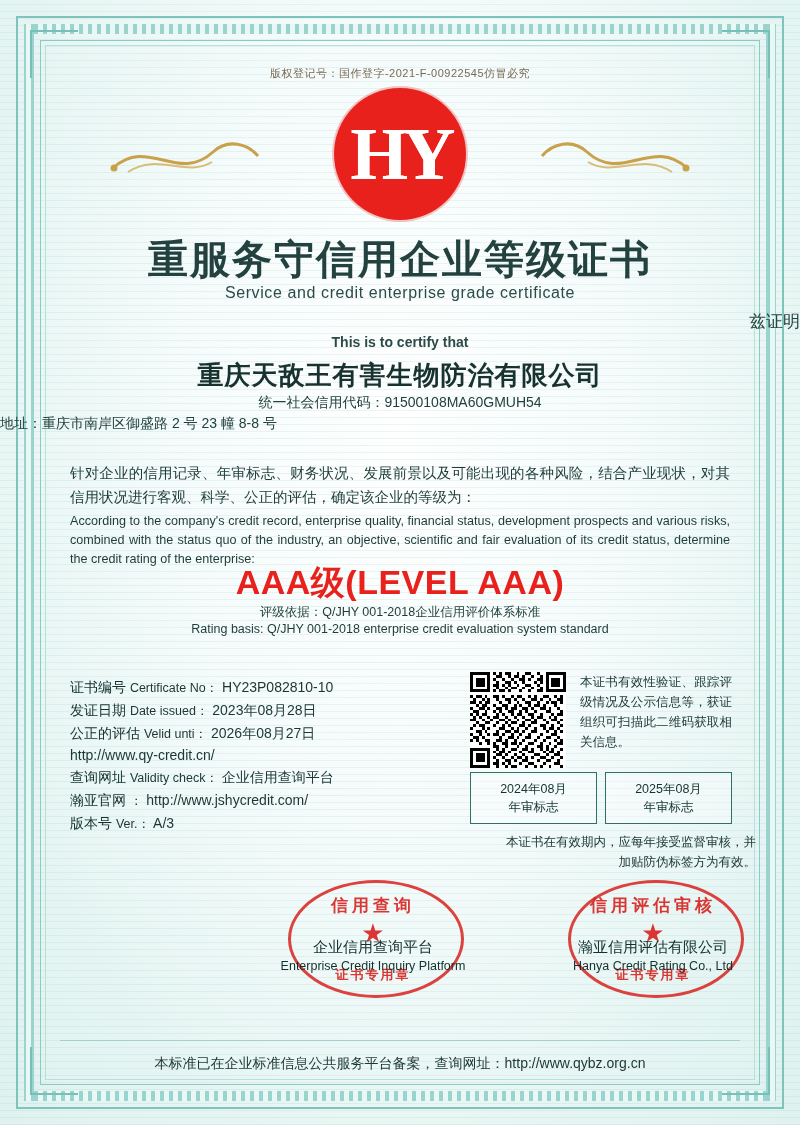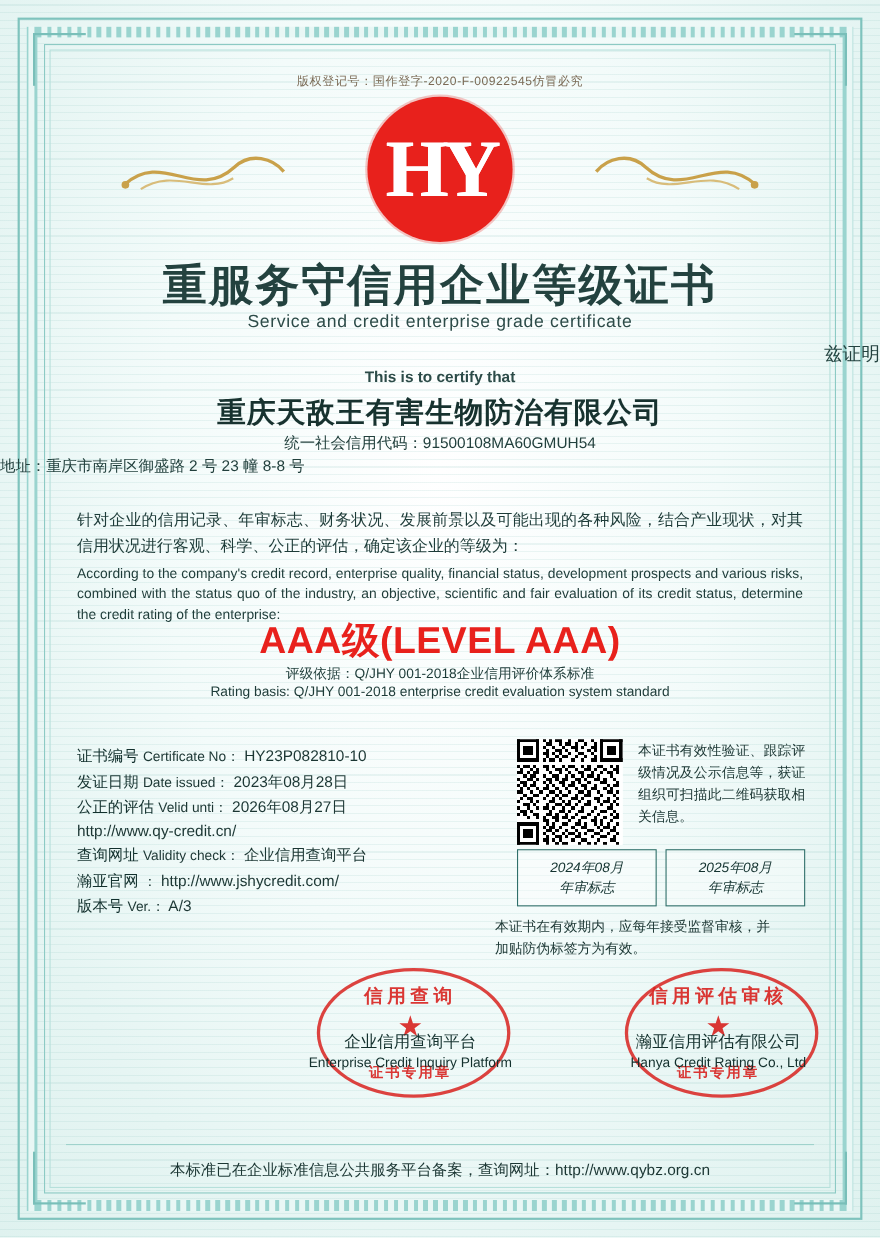--- a/index.html
+++ b/index.html
@@ -147,30 +147,30 @@
   }
   .qr svg{display:block;}
 
   .qr-note{
     position:absolute;top:672px;left:580px;width:152px;
     font-size:12.5px;line-height:1.6;color:#1b3633;text-align:justify;
   }
 
   .year-boxes{
     position:absolute;top:772px;left:470px;width:262px;height:52px;
-    display:flex;gap:8px;font-style:italic;
+    display:flex;gap:8px;
   }
   .year-box{
     flex:1;border:1px solid #2f6f6a;
     display:flex;flex-direction:column;align-items:center;justify-content:center;
     font-size:12.5px;color:#143330;line-height:1.45;background:rgba(255,255,255,0.35);
   }
   .annual-note{
-    position:absolute;top:832px;left:450px;width:262px;
-    font-size:12.5px;line-height:1.6;color:#1b3633;
+    position:absolute;top:832px;left:494px;width:262px;
+    font-size:12.5px;line-height:1.6;color:#1b3633;text-align:right;
   }
 
   .stamp{
     position:absolute;width:170px;height:130px;
   }
   .stamp.left{left:288px;top:880px;}
   .stamp.right{left:568px;top:880px;}
   .stamp .ellipse{
     position:absolute;left:0;top:0;width:170px;height:112px;
     border:3px solid #d8221f;border-radius:50%;
@@ -211,21 +211,21 @@
 
   <div class="frame-outer"></div>
   <div class="frame-mid"></div>
   <div class="frame-inner"></div>
   <div class="frame-inner2"></div>
   <div class="corner tl"></div>
   <div class="corner tr"></div>
   <div class="corner bl"></div>
   <div class="corner br"></div>
 
-  <div class="copyright">版权登记号：国作登字-2020-F-00922545仿冒必究</div>
+  <div class="copyright">版权登记号：国作登字-2021-F-00922545仿冒必究</div>
 
   <div class="emblem-wrap">
     <svg class="flourish left" viewBox="0 0 190 60">
       <path d="M5 42 C40 10, 70 58, 105 26 C120 12, 140 18, 150 30" fill="none" stroke="#c9a14a" stroke-width="3"></path>
       <path d="M20 46 C50 26, 78 52, 104 36" fill="none" stroke="#d8bc7a" stroke-width="2"></path>
       <circle cx="6" cy="42" r="3.5" fill="#c9a14a"></circle>
     </svg>
     <svg class="flourish right" viewBox="0 0 190 60">
       <path d="M185 42 C150 10, 120 58, 85 26 C70 12, 50 18, 40 30" fill="none" stroke="#c9a14a" stroke-width="3"></path>
       <path d="M170 46 C140 26, 112 52, 86 36" fill="none" stroke="#d8bc7a" stroke-width="2"></path>

